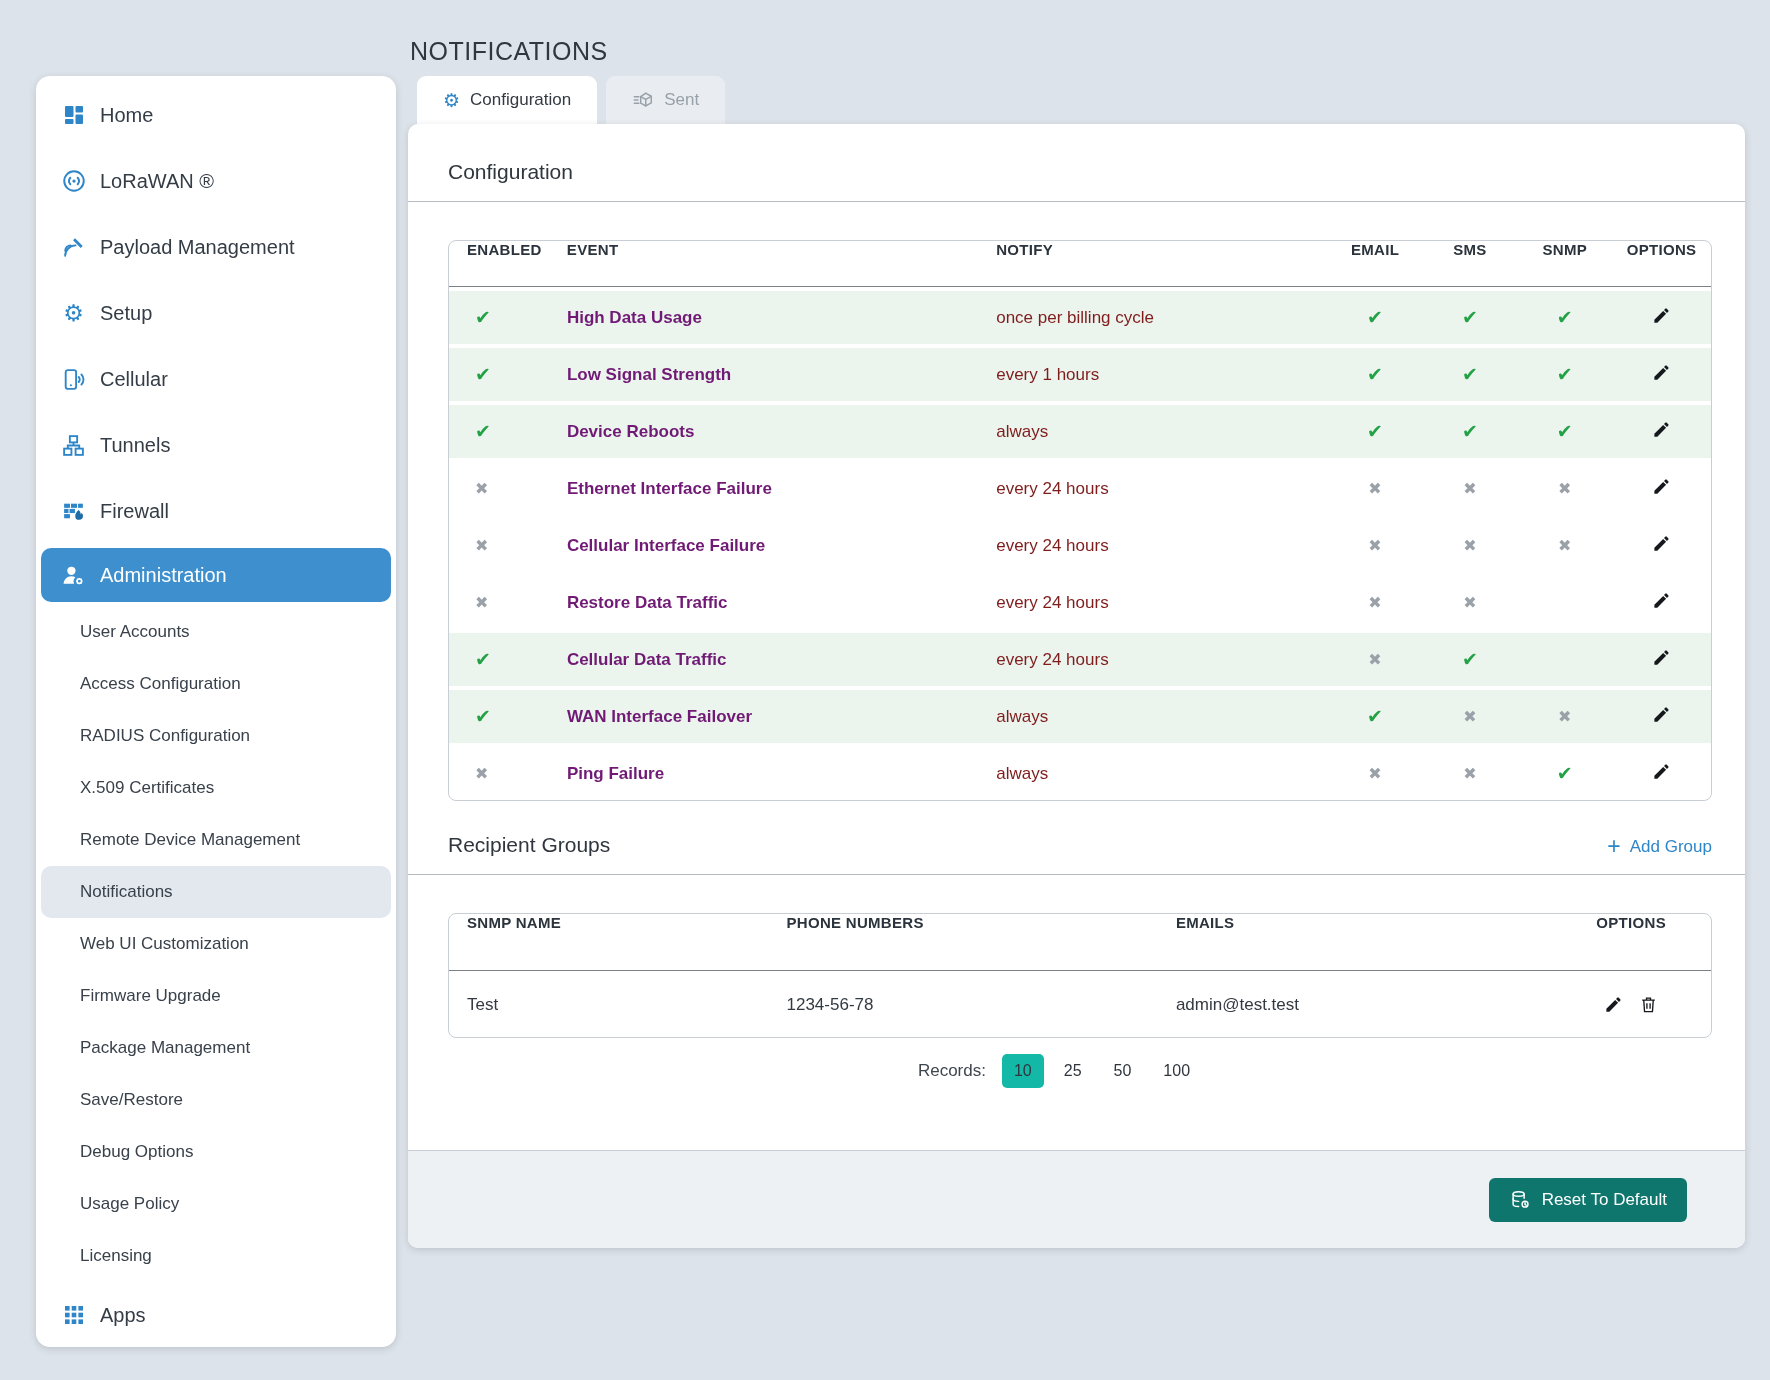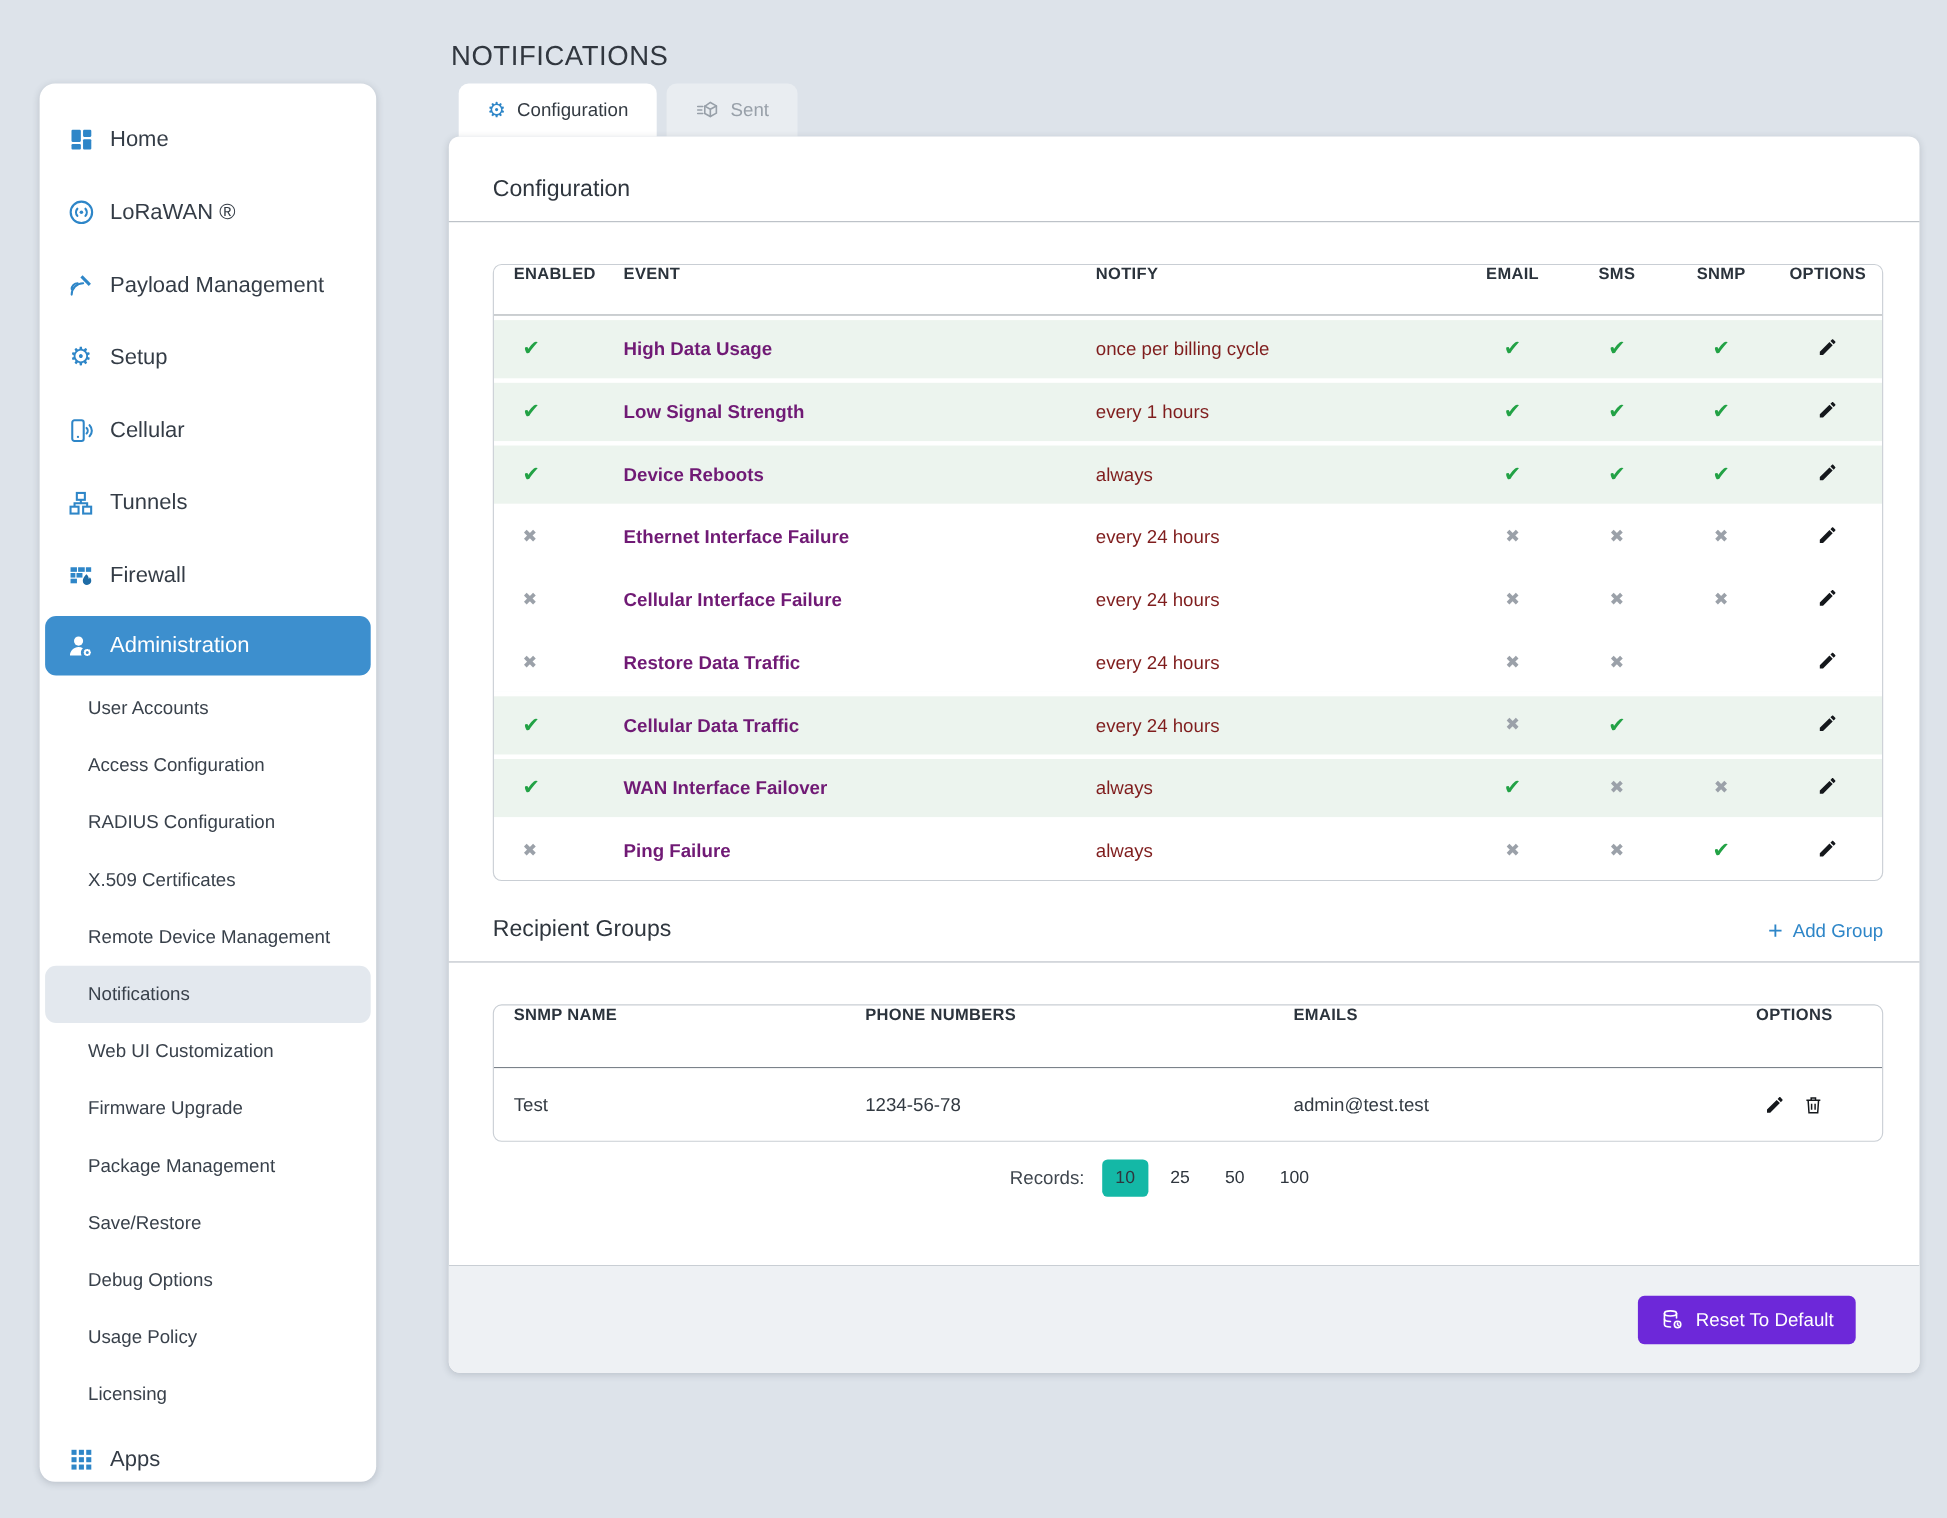--- a/index.html
+++ b/index.html
@@ -10,22 +10,22 @@
 html,body{margin:0;padding:0}
 body{
   width:1770px;height:1380px;position:relative;overflow:hidden;
   background:#dde3ea;font-family:"Liberation Sans",sans-serif;color:#333a42;
 }
 .uni{font-family:"DejaVu Sans",sans-serif}
 svg{display:block}
 
 
 .sidebar{
-  position:absolute;left:36px;top:76px;width:306px;height:1271px;background:#fff;
-  border-radius:14px;box-shadow:0 2px 7px rgba(60,70,85,.20);padding-top:18px;
+  position:absolute;left:36px;top:76px;width:360px;height:1271px;background:#fff;
+  border-radius:14px;box-shadow:0 2px 7px rgba(60,70,85,.20);padding-top:6px;
 }
 .side-item{display:flex;align-items:center;height:66px;padding-left:24px;font-size:20px;color:#343c46;cursor:pointer}
 .side-item .ic{width:27px;height:27px;margin-right:13px;flex:0 0 27px;display:flex;align-items:center;justify-content:center}
 .side-item .ic .uni{font-size:23px;color:var(--accent-blue);line-height:1}
 .side-item.active{background:var(--selected-blue);color:#fff;border-radius:10px;margin:4px 5px;height:54px;padding-left:19px}
 .side-sub{display:flex;align-items:center;height:52px;padding-left:44px;font-size:17px;color:#39414b;cursor:pointer}
 .side-sub.selected{background:#e3e8ee;border-radius:10px;margin:0 5px;padding-left:39px}
 
 
 .page-title{position:absolute;left:410px;top:20px;font-size:25px;font-weight:500;letter-spacing:.5px;color:#31373f}
@@ -67,21 +67,21 @@
 .mark.check{color:var(--check-green);font-size:19px;font-weight:700}
 .mark.x{color:var(--x-gray);font-size:16px;font-weight:700}
 .iconbtn{display:inline-flex;align-items:center;justify-content:center;cursor:pointer}
 
 .records{display:flex;justify-content:center;align-items:center;margin:16px 33px 0 0;font-size:17px;color:#3f464e;gap:8px}
 .rec-label{margin-right:8px}
 .rec-opt{font-size:16px;color:#2f363e;padding:8px 12px;border-radius:5px;cursor:pointer}
 .rec-opt.sel{background:#14b8a6}
 
 .cfooter{position:absolute;left:0;bottom:0;width:100%;height:98px;background:#eef1f4;border-top:1px solid #c9ced4;border-radius:0 0 10px 10px;display:flex;align-items:center;justify-content:flex-end;padding-right:58px}
-.reset-btn{display:flex;align-items:center;gap:11px;height:44px;padding:0 20px;background:#6d28d9;border:none;border-radius:6px;color:#fff;font-size:17px;font-weight:500;cursor:pointer;font-family:"Liberation Sans",sans-serif}
+.reset-btn{display:flex;align-items:center;gap:11px;height:44px;padding:0 20px;background:#0f766e;border:none;border-radius:6px;color:#fff;font-size:17px;font-weight:500;cursor:pointer;font-family:"Liberation Sans",sans-serif}
 </style>
 </head>
 <body>
 
 <nav class="sidebar" id="sidebar-list">
     <div class="side-item">
       <span class="ic">
         <svg width="24" height="24" viewBox="0 0 24 24" fill="#2e86c8">
           <rect x="3" y="3" width="8.5" height="11" rx="1"></rect>
           <rect x="13.5" y="3" width="7.5" height="6.5" rx="1"></rect>

